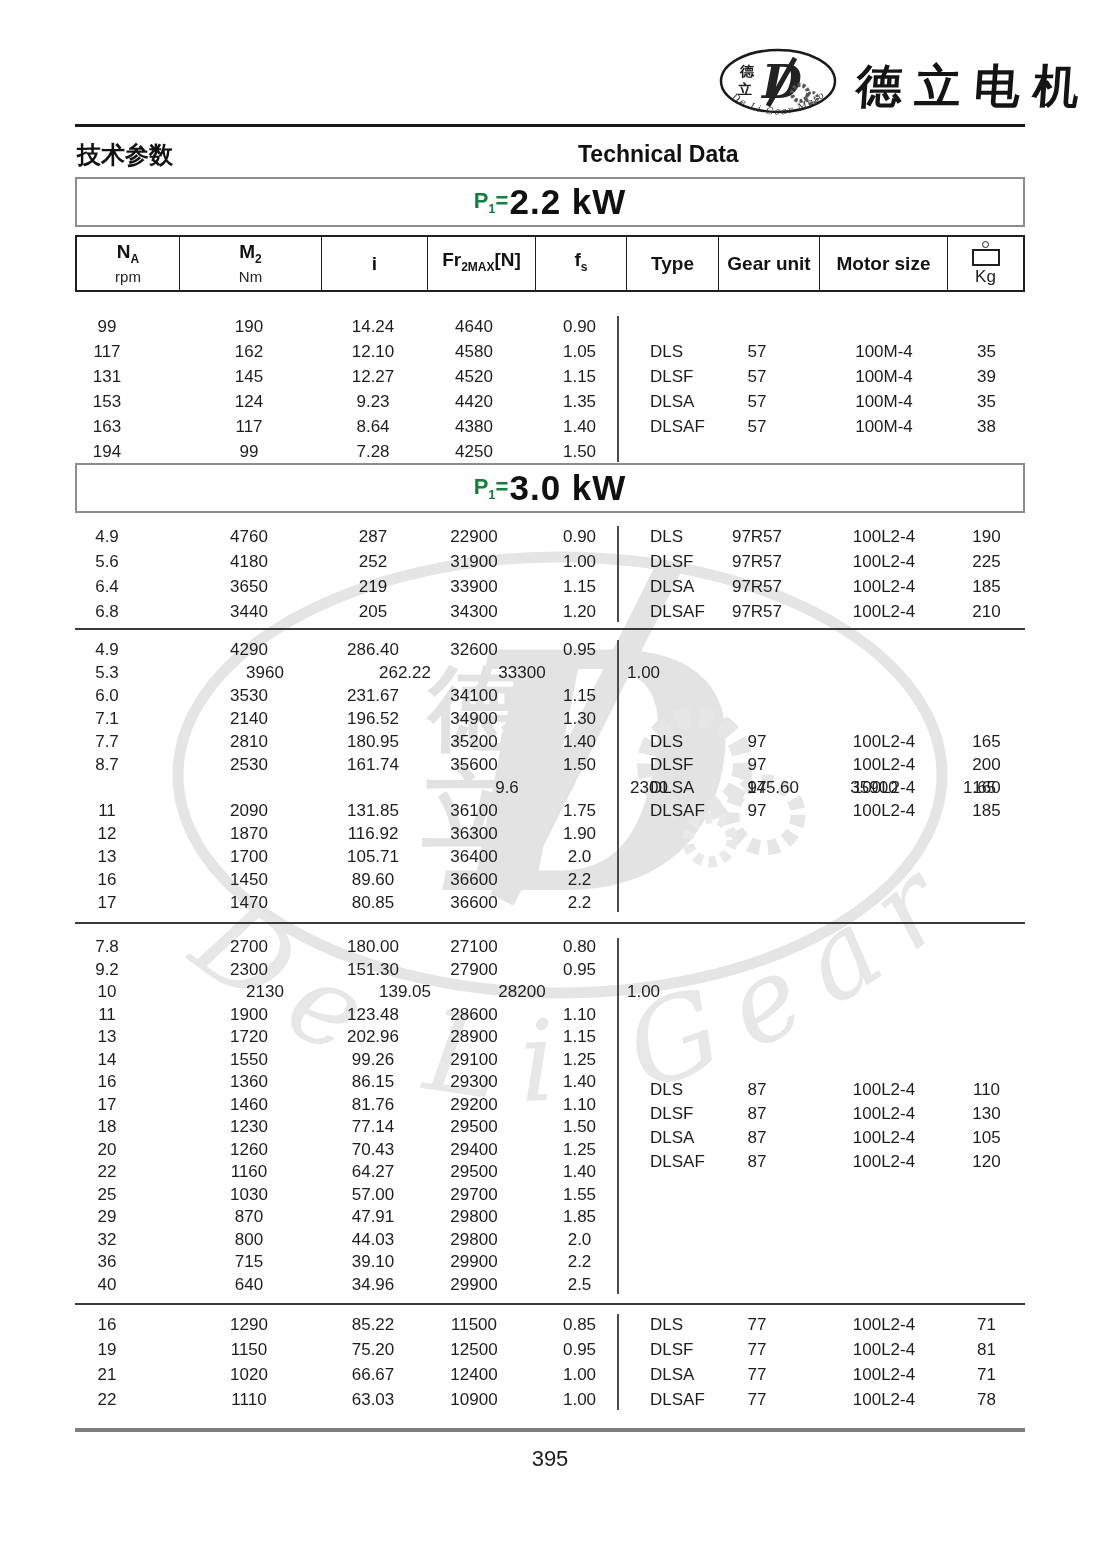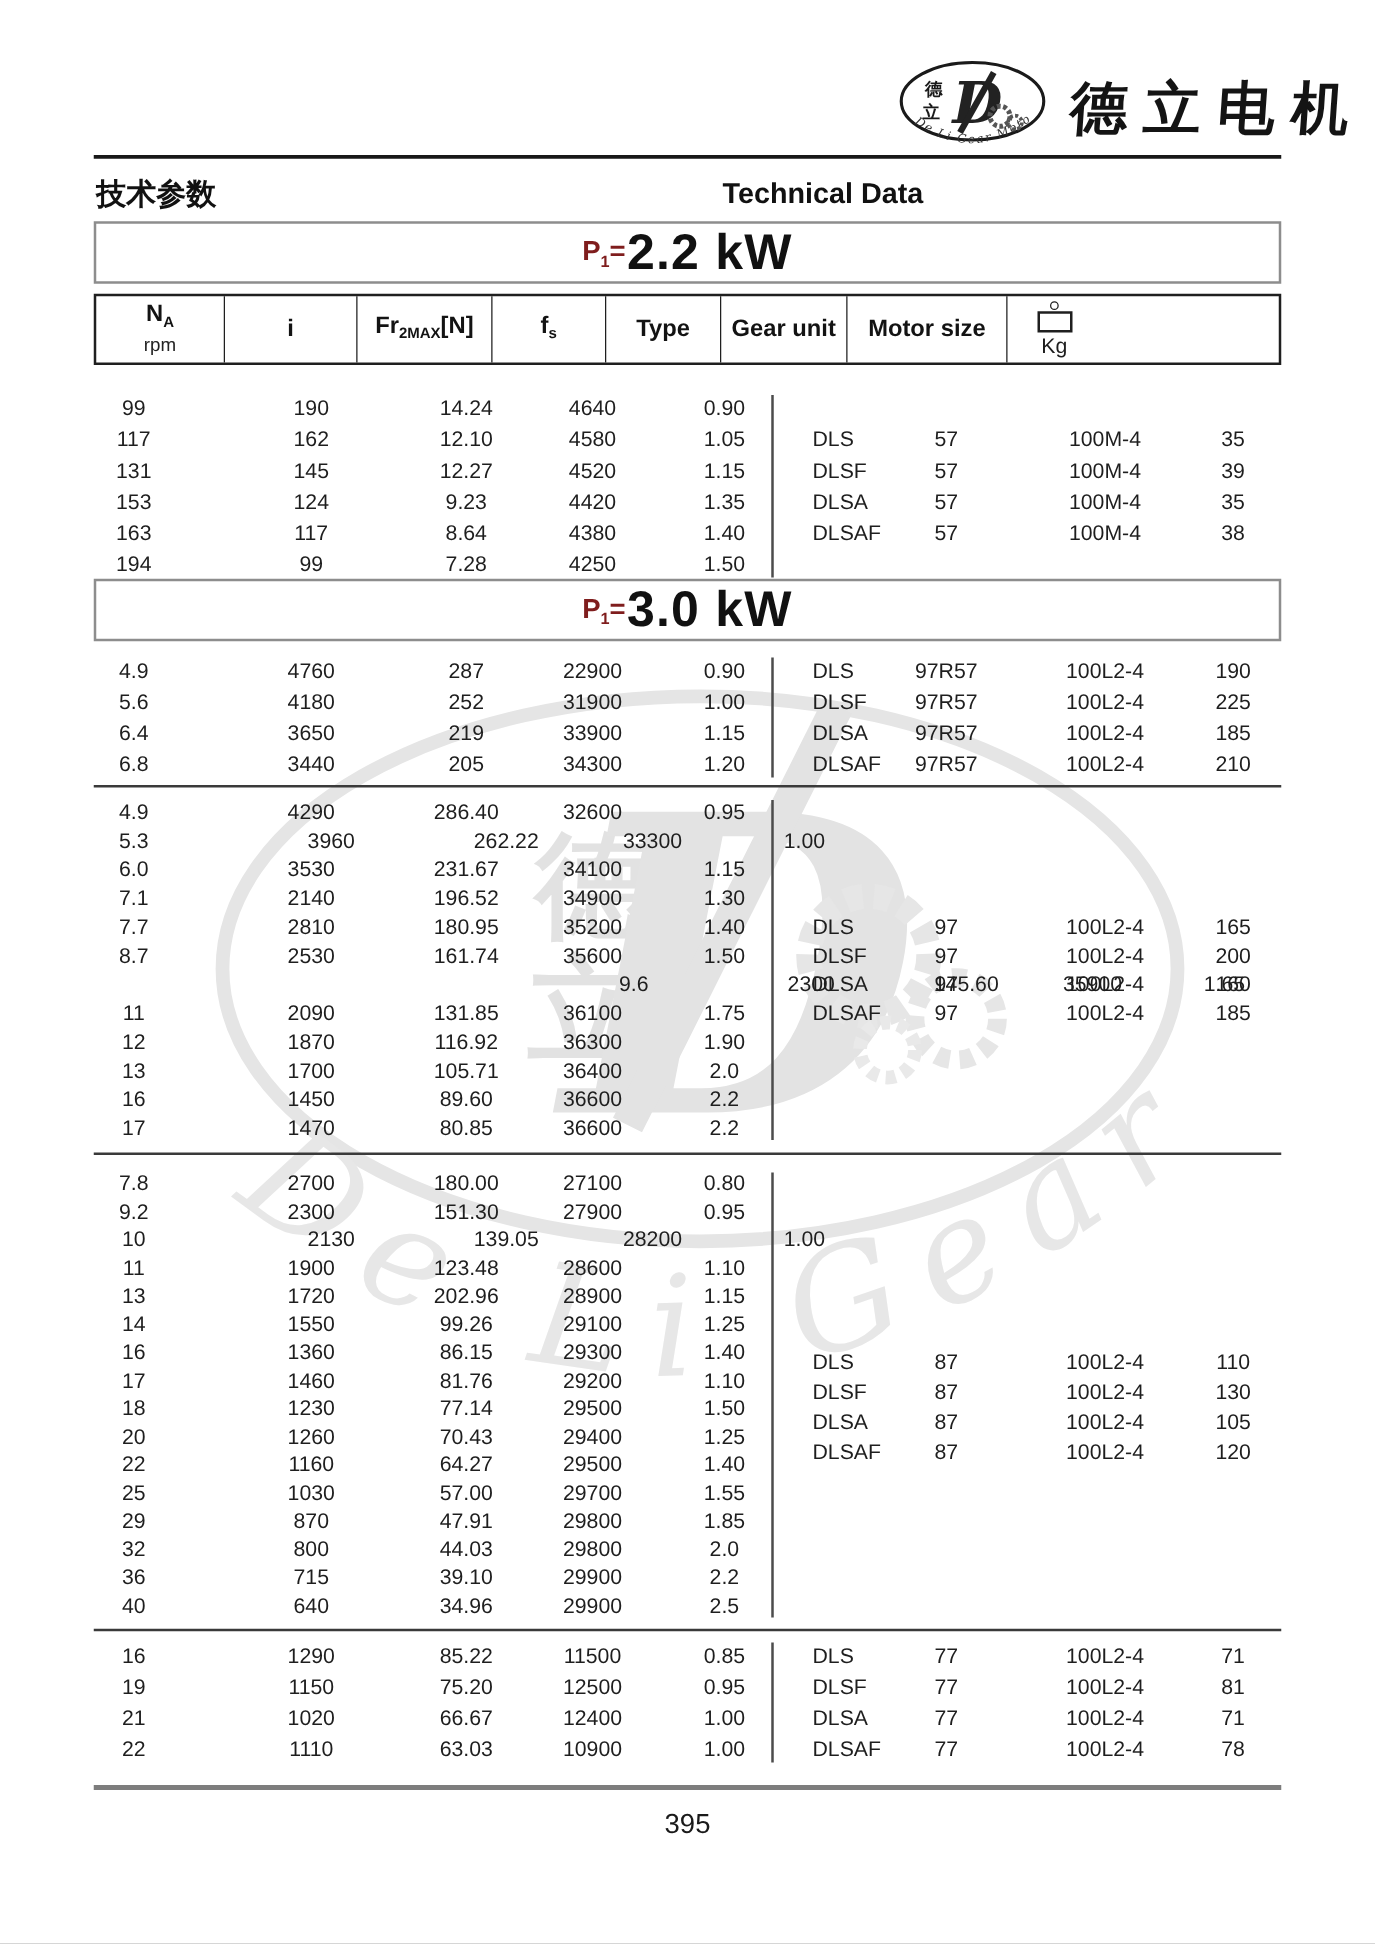--- a/index.html
+++ b/index.html
@@ -17,23 +17,23 @@
   }
   .rule-top{position:absolute;left:75px;top:124px;width:950px;height:3px;background:#181818;z-index:2;}
   .title-cn{position:absolute;left:77px;top:139px;font-size:24px;font-weight:700;color:#111;z-index:2;}
   .title-en{position:absolute;left:578px;top:141px;font-size:23px;font-weight:700;color:#111;z-index:2;}
   
   .pbox{
     position:absolute;left:75px;width:950px;height:50px;background:#fff;
     border:2px solid #8d8d8d;box-sizing:border-box;z-index:2;
     display:flex;align-items:center;justify-content:center;
   }
-  .pbox .p-small{font-size:22px;font-weight:700;color:#7f1d1d;}
+  .pbox .p-small{font-size:22px;font-weight:700;color:#15803d;}
   .pbox .p-small sub{font-size:13px;}
-  .pbox .p-big{font-size:40px;font-weight:700;color:#111;letter-spacing:1px;margin-left:1px;}
+  .pbox .p-big{font-size:35px;font-weight:700;color:#111;letter-spacing:1px;margin-left:1px;}
   #pbox-22{top:177px;}
   #pbox-30{top:463px;}
   
   .htable{
     position:absolute;left:75px;top:235px;width:950px;height:57px;background:#fff;
     border:2px solid #1f1f1f;box-sizing:border-box;display:flex;z-index:2;
   }
   .hcell{
     display:flex;flex-direction:column;align-items:center;justify-content:center;
     box-sizing:border-box;border-right:1.5px solid #1f1f1f;height:100%;
@@ -124,20 +124,24 @@
   <div class="pbox" id="pbox-22">
     <span class="p-small"><span>P</span><sub>1</sub><span>=</span></span>
     <span class="p-big">2.2 kW</span>
   </div>
 
   <div class="htable">
     <div class="hcell hw0">
       <div class="h-main"><span>N</span><sub>A</sub></div>
       <div class="h-unit">rpm</div>
     </div>
+    <div class="hcell hw1">
+      <div class="h-main"><span>M</span><sub>2</sub></div>
+      <div class="h-unit">Nm</div>
+    </div>
     <div class="hcell hw2">
       <div class="h-main"><span>i</span></div>
     </div>
     <div class="hcell hw3">
       <div class="h-main"><span>Fr</span><sub>2MAX</sub><span>[N]</span></div>
     </div>
     <div class="hcell hw4">
       <div class="h-main"><span>f</span><sub>s</sub></div>
     </div>
     <div class="hcell hw5">

